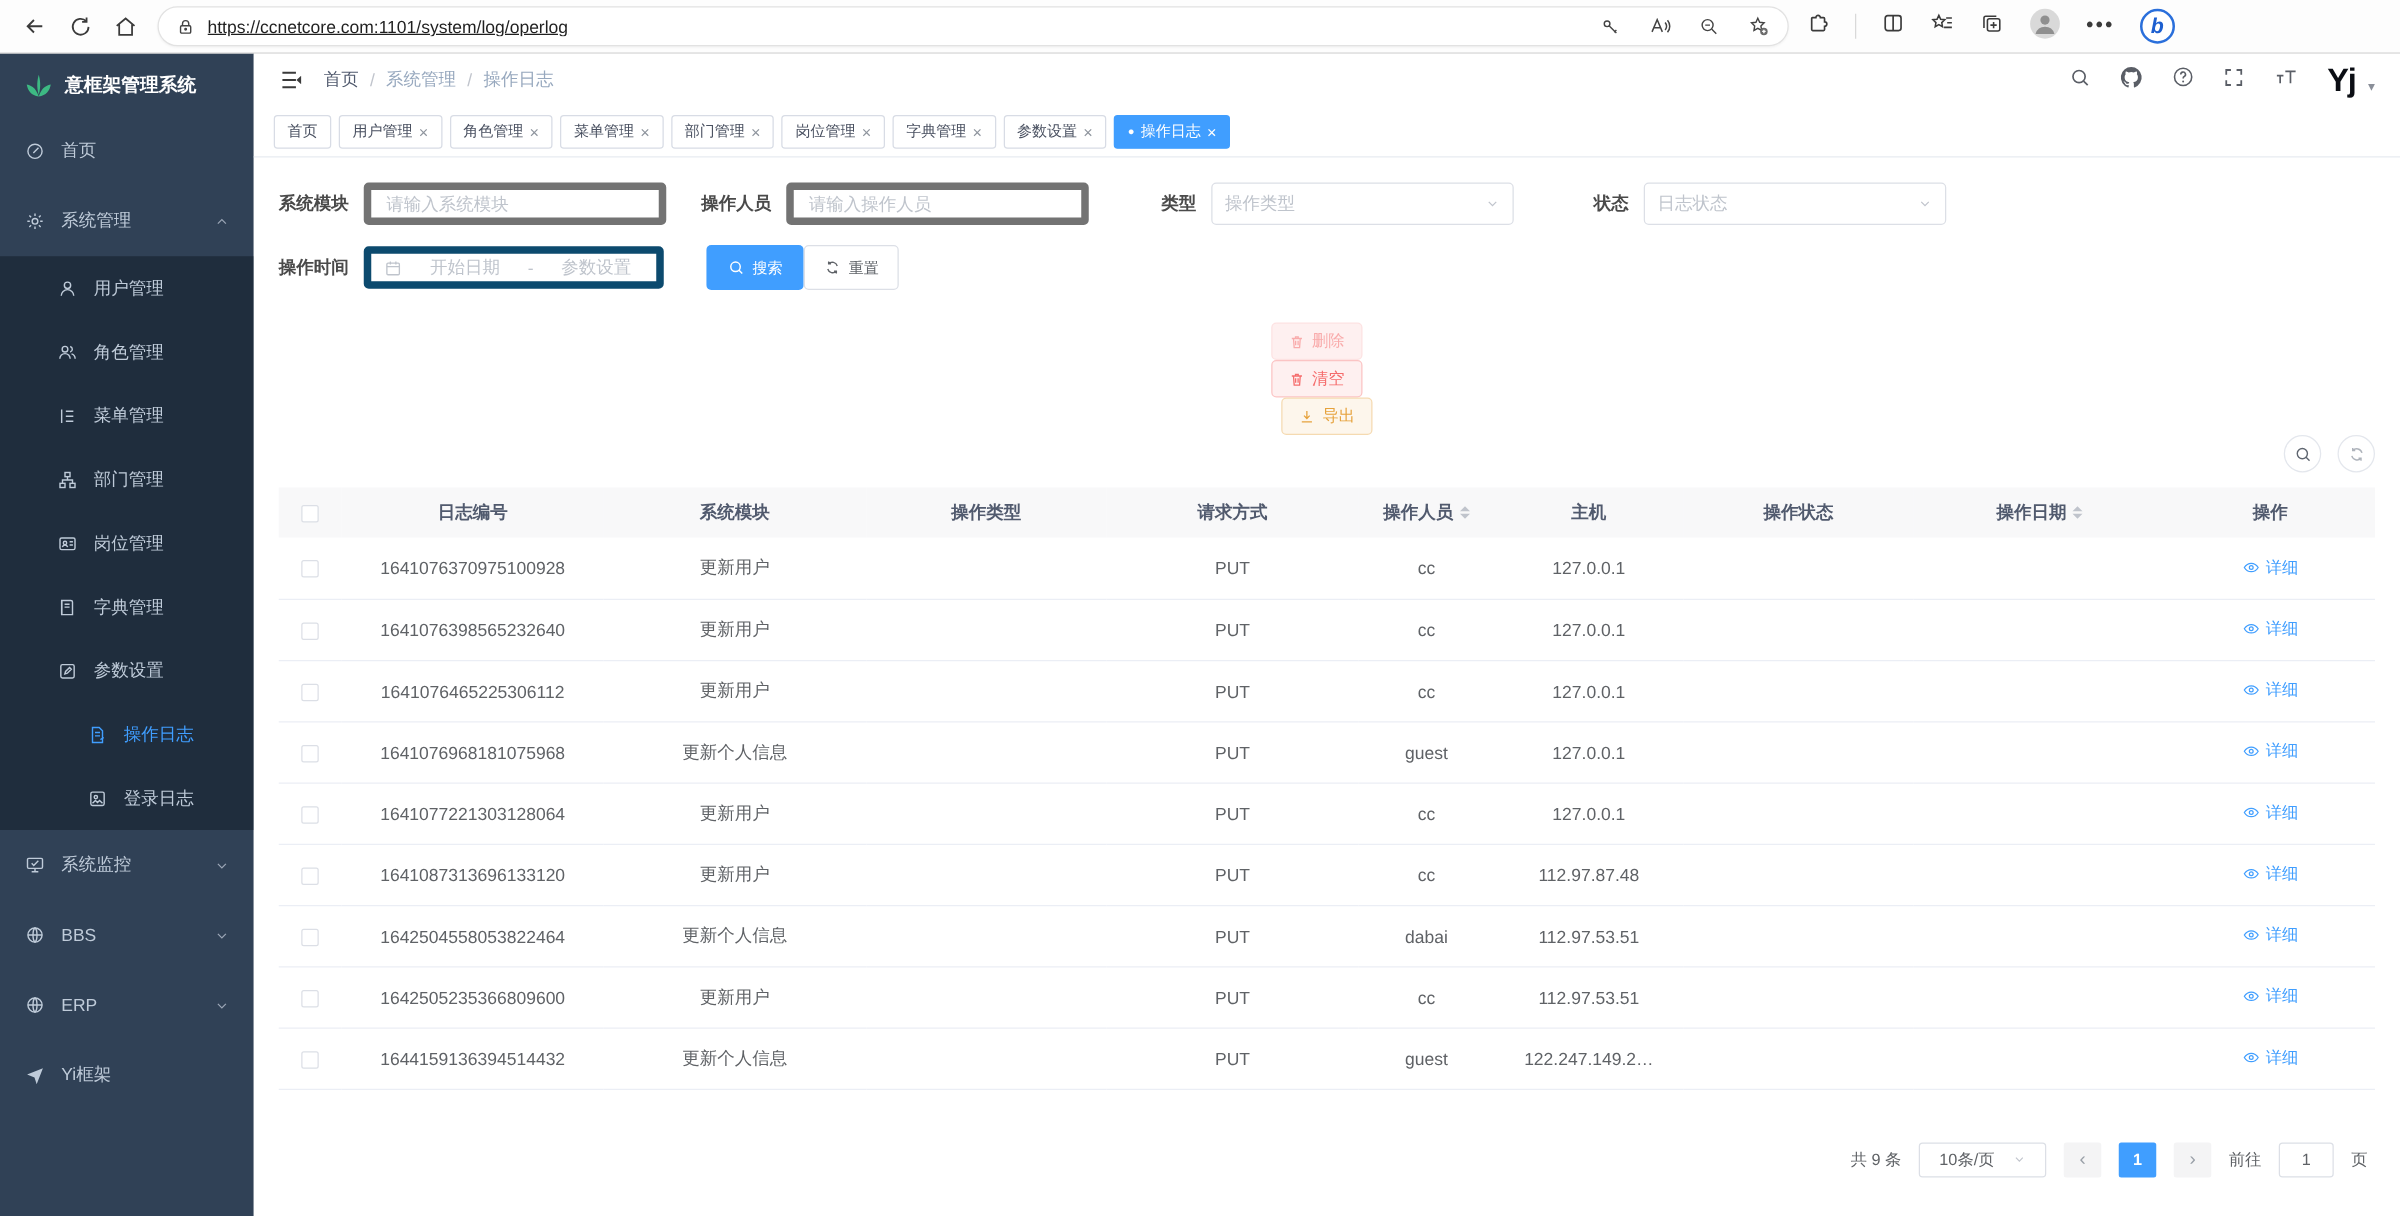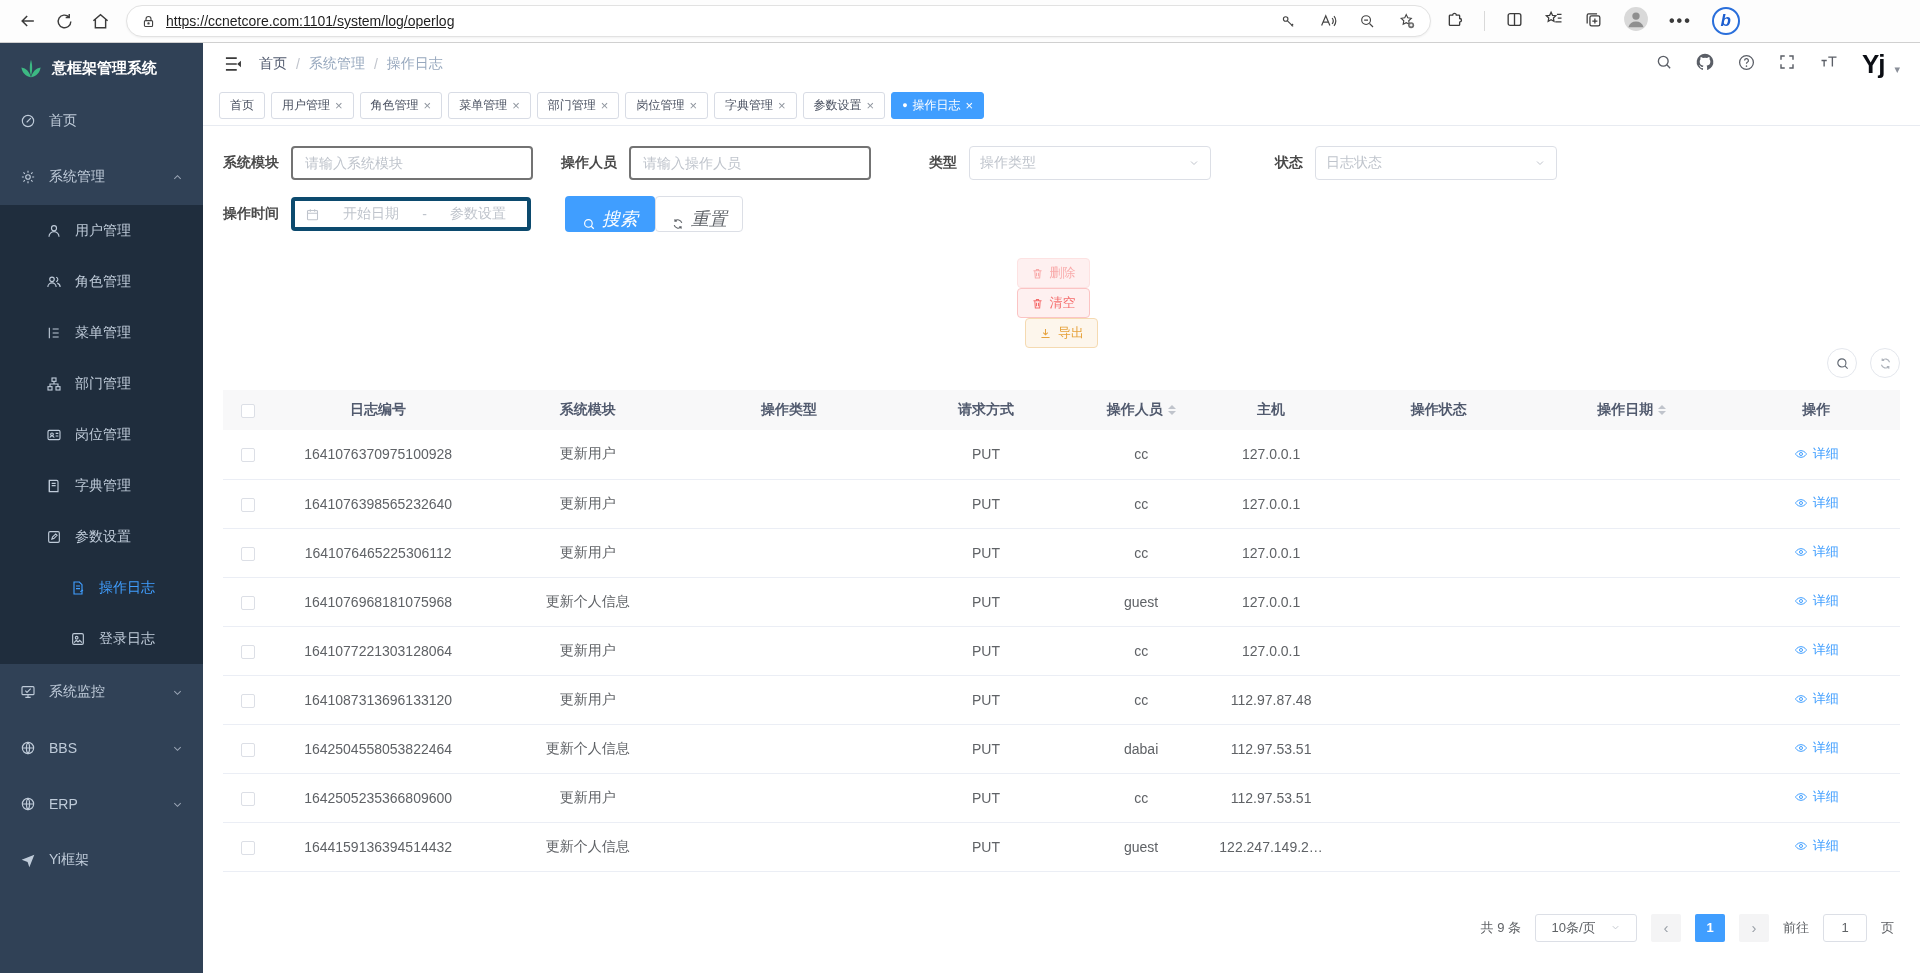--- a/index.html
+++ b/index.html
@@ -46,27 +46,27 @@
   .tab .dot{font-size:9px;line-height:1;display:none;}
   .tab .x{font-size:13px;color:#8f959e;}
   .tab.active{background:#409eff;border-color:#409eff;color:#fff;}
   .tab.active .dot{display:inline;}
   .tab.active .x{color:#fff;}
 
   .filters{padding:20px 20px 0;flex-shrink:0;}
   .f-row{display:flex;align-items:center;margin-bottom:16px;}
   .f-group{display:flex;align-items:center;}
   .f-label{font-size:14px;font-weight:bold;color:#4a4a4a;margin-right:12px;white-space:nowrap;}
-  .f-input{width:242px;height:34px;border:2px solid #737373;border-radius:4px;padding:0 12px;font-size:14px;color:#606266;outline:none;}
+  .f-input{width:242px;height:34px;border:6px solid #737373;border-radius:4px;padding:0 12px;font-size:14px;color:#606266;outline:none;}
   .f-input::placeholder, .goto-input::placeholder{color:#bfc4cc;}
   .f-select{width:242px;height:34px;border:1px solid #dcdfe6;border-radius:4px;display:flex;align-items:center;justify-content:space-between;padding:0 10px;background:#fff;color:#bfc4cc;font-size:14px;cursor:pointer;}
   .sel-caret{color:#c0c4cc;display:flex;}
-  .date-box{width:240px;height:34px;border:4px solid #0c4a6e;border-radius:4px;display:flex;align-items:center;padding:0 10px;gap:12px;color:#bfc4cc;font-size:14px;background:#fff;}
+  .date-box{width:240px;height:34px;border:6px solid #0c4a6e;border-radius:4px;display:flex;align-items:center;padding:0 10px;gap:12px;color:#bfc4cc;font-size:14px;background:#fff;}
   .date-box .ph{flex:1;text-align:center;}
-  .btn{display:inline-flex;align-items:flex-end;gap:6px;border-radius:4px;font-size:18px;cursor:pointer;border:1px solid transparent;font-style:italic;}
+  .btn{display:inline-flex;align-items:center;gap:6px;border-radius:4px;font-size:12px;cursor:pointer;border:1px solid transparent;}
   .btn-primary{height:36px;padding:0 16px;background:#409eff;color:#fff;margin-left:34px;}
   .btn-plain{height:36px;padding:0 15px;background:#fff;border-color:#dcdfe6;color:#5f6368;}
 
   .action-row{display:flex;align-items:center;padding:10px 20px 8px;flex-shrink:0;flex-direction:column;}
   .btn-sm{height:30px;padding:0 13px;font-size:13px;display:inline-flex;align-items:center;gap:6px;border-radius:4px;border:1px solid;}
   .btn-del{background:#fef0f0;border-color:#fde2e2;color:#f9abab;margin-right:17px;cursor:not-allowed;}
   .btn-clear{background:#fef0f0;border-color:#fbc4c4;color:#f56c6c;margin-right:17px;cursor:pointer;}
   .btn-export{background:#fdf6ec;border-color:#f5dab1;color:#e6a23c;cursor:pointer;}
   .right-tools{margin-left:auto;display:flex;gap:13px;}
   .circ{width:30px;height:30px;border-radius:50%;border:1px solid #e4e7ed;background:#fff;display:flex;align-items:center;justify-content:center;color:#5f6670;cursor:pointer;}

